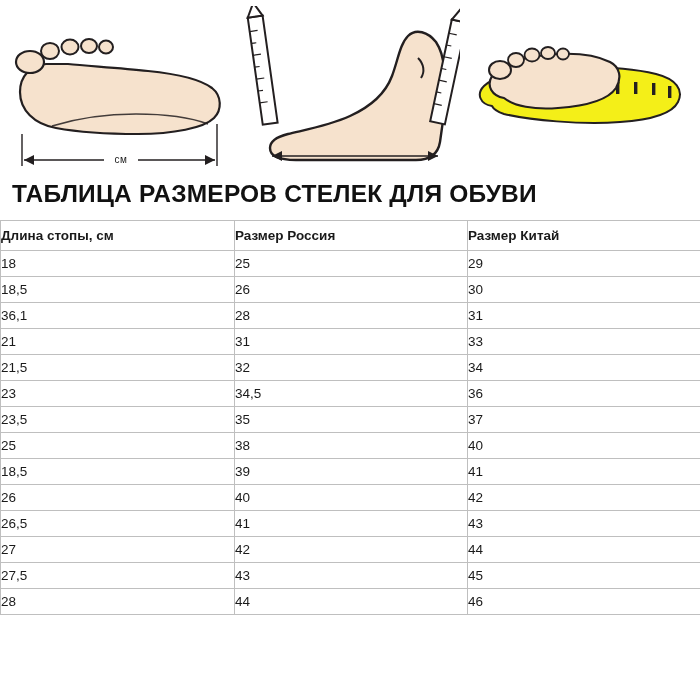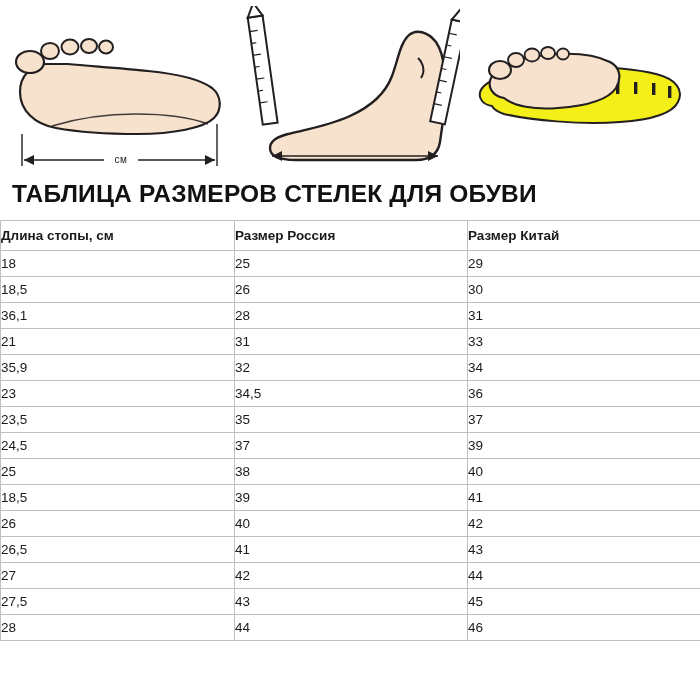--- a/index.html
+++ b/index.html
@@ -222,40 +222,35 @@
           <td>36,1</td>
           <td>28</td>
           <td>31</td>
         </tr>
       <tr>
           <td>21</td>
           <td>31</td>
           <td>33</td>
         </tr>
       <tr>
-          <td>35,9</td>
+          <td>21,5</td>
           <td>32</td>
           <td>34</td>
         </tr>
       <tr>
           <td>23</td>
           <td>34,5</td>
           <td>36</td>
         </tr>
       <tr>
           <td>23,5</td>
           <td>35</td>
           <td>37</td>
         </tr>
       <tr>
-          <td>24,5</td>
-          <td>37</td>
-          <td>39</td>
-        </tr>
-      <tr>
           <td>25</td>
           <td>38</td>
           <td>40</td>
         </tr>
       <tr>
           <td>18,5</td>
           <td>39</td>
           <td>41</td>
         </tr>
       <tr>

